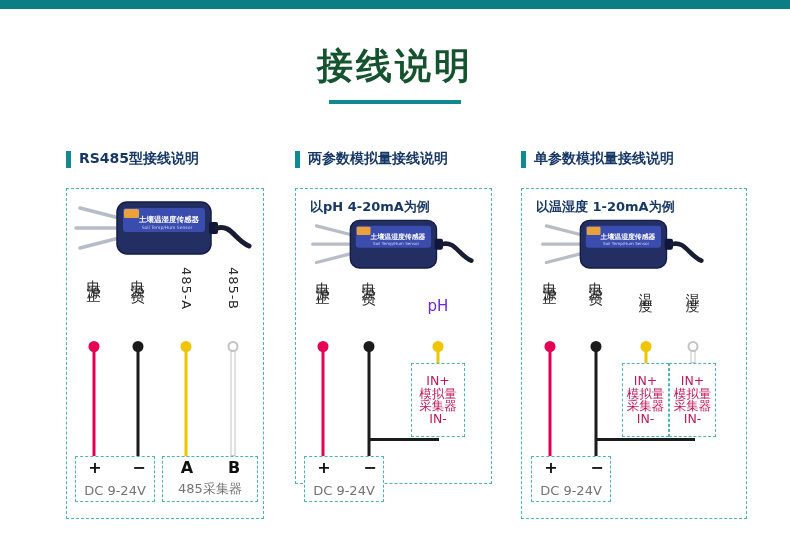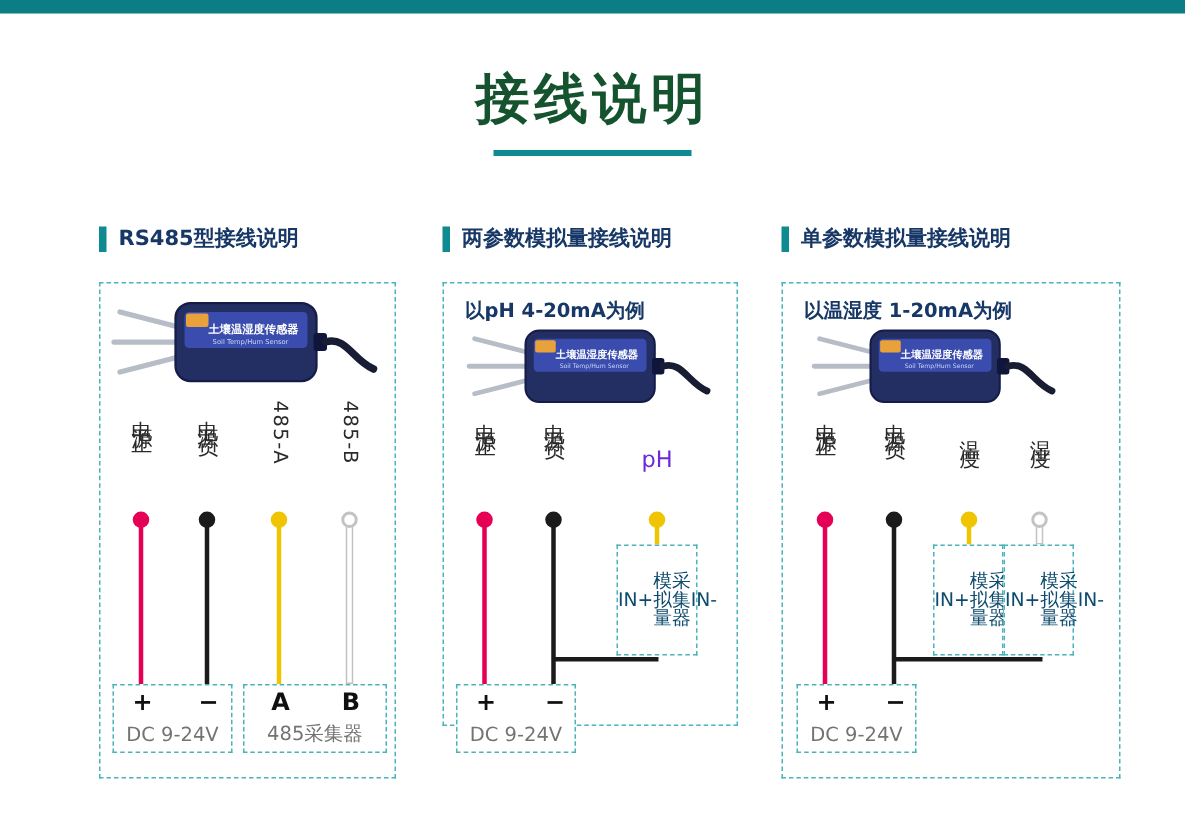--- a/index.html
+++ b/index.html
@@ -40,22 +40,22 @@
   .wire.white { width:5px; background:#ffffff; border:1px solid #c3c3c3; box-sizing:border-box; }
   .hwire { position:absolute; height:3px; background:#1b1b1b; z-index:4; }
 
   .termbox { position:absolute; border:1px dashed #49b4ba; box-sizing:border-box; background:#fff; z-index:3; }
   .pin { position:absolute; top:1px; transform:translateX(-50%); font-weight:bold; font-size:16px;
          color:#101010; line-height:1.2; }
   .box-label { position:absolute; bottom:3px; left:0; right:0; text-align:center; font-size:13px;
                color:#737373; white-space:nowrap; }
 
   .analogbox { position:absolute; border:1px dashed #49b4ba; box-sizing:border-box; background:#fff;
-               display:flex; flex-direction:row; justify-content:space-between; align-items:center;
-               color:#0c4a6e; font-size:12.5px; line-height:1; z-index:3; }
+               display:flex; flex-direction:column; justify-content:center; align-items:center;
+               color:#be185d; font-size:12.5px; line-height:1; z-index:3; }
 </style>
 </head>
 <body>
 
 <div class="stage">
 
   <div class="topbar"></div>
 
   <h1 class="title">接线说明</h1>
   <div class="title-underline"></div>

